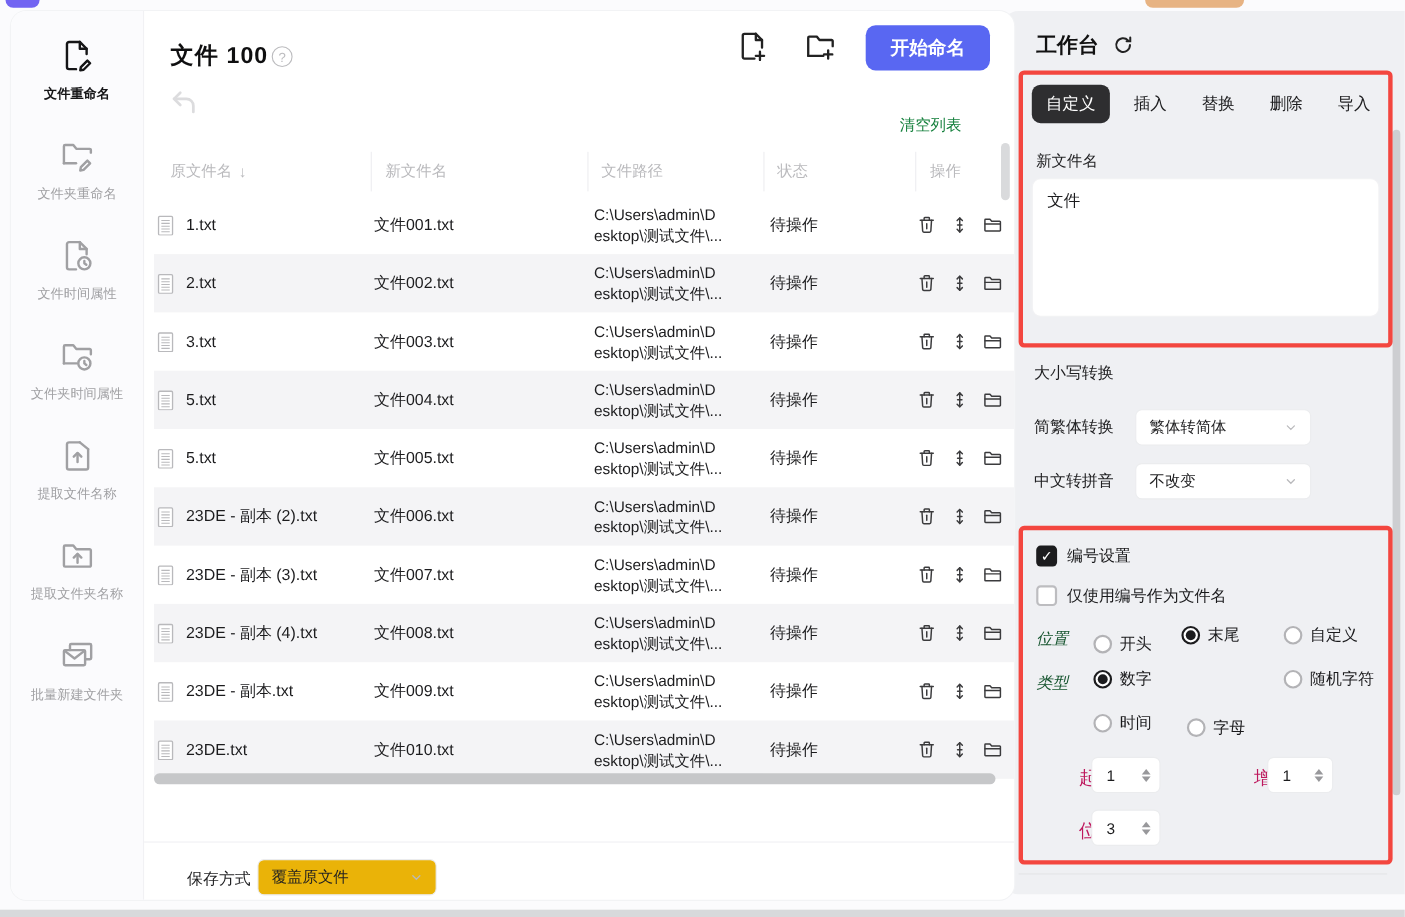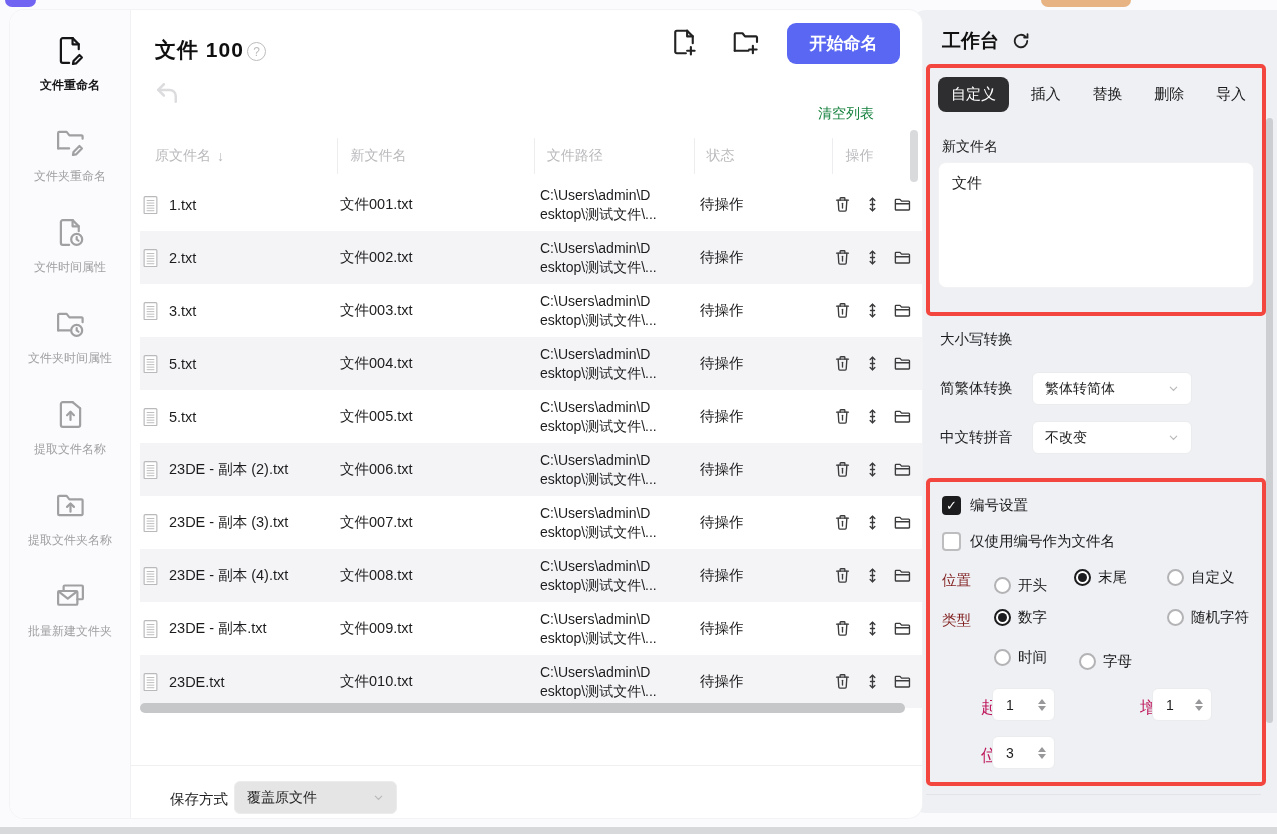--- a/index.html
+++ b/index.html
@@ -41,21 +41,21 @@
     padding:0 12px; font-size:14px; color:#1c1c1e; cursor:pointer; }
   .select-box .chev { margin-left:auto; color:#b9b9bc; }
 
   .check-row { position:absolute; left:12px; display:flex; align-items:center; gap:9px;
     font-size:14.5px; color:#1a1a1c; cursor:pointer; }
   .cbox { width:19px; height:19px; border-radius:4px; display:flex; align-items:center;
     justify-content:center; }
   .cbox.checked { background:#1c1c1e; color:#fff; font-size:13px; font-weight:700; }
   .cbox.unchecked { background:#fff; border:2px solid #bdbdc0; }
 
-  .radio-label { position:absolute; font-size:14.5px; color:#7f1d1d; }
+  .radio-label { position:absolute; font-size:14.5px; color:#14532d;font-style:italic; }
   .radio-opt { position:absolute; display:flex; align-items:center; gap:7px;
     font-size:14.5px; color:#1a1a1c; cursor:pointer; }
   .rdot { width:17px; height:17px; border-radius:50%; background:#fff; border:2px solid #b3b3b6;
     display:flex; align-items:center; justify-content:center; }
   .rdot.sel { border-color:#1c1c1e; }
   .rdot.sel::after { content:""; width:9px; height:9px; border-radius:50%; background:#1c1c1e; }
 
   .spin-label { position:absolute; font-size:17px; color:#be185d;margin-left:39px; }
   .spinner { position:absolute; height:33px; background:#fff; border:1px solid #ebecee;
     border-radius:6px; display:flex; align-items:center; padding:0 8px 0 13px;
@@ -111,21 +111,21 @@
   .op-icon { width:19px; height:19px; color:#3b3b3d; cursor:pointer; flex-shrink:0; }
   .doc-icon { width:17px; height:19px; color:#b9b9bc; flex-shrink:0; }
 
   .h-scrollbar { position:absolute; left:9px; top:693px; width:765px; height:10px;
     background:#c6c7c9; border-radius:5px; cursor:pointer; }
   .v-scrollbar { position:absolute; left:779px; top:120px; width:8px; height:52px;
     background:#d9dadc; border-radius:4px; cursor:pointer; }
   .main-divider { position:absolute; left:0; right:0; top:755px; height:1px; background:#f0f0f3; }
   .save-label { position:absolute; left:39px; top:780px; font-size:14.5px; color:#1e1e20; }
   .save-select { position:absolute; left:103px; top:771px; width:163px; height:33px;
-    background:#e5e5e5; border:1px solid #ebecee; border-radius:6px; display:flex;
+    background:#eab308; border:1px solid #ebecee; border-radius:6px; display:flex;
     align-items:center; padding:0 12px; font-size:14px; cursor:pointer; }
   .save-select .chev { margin-left:auto; color:#b9b9bc; }
 </style>
 </head>
 <body>
 
 <div class="top-pill pill-purple"></div>
 <div class="top-pill pill-orange"></div>
 <div class="bottom-bar"></div>
 

